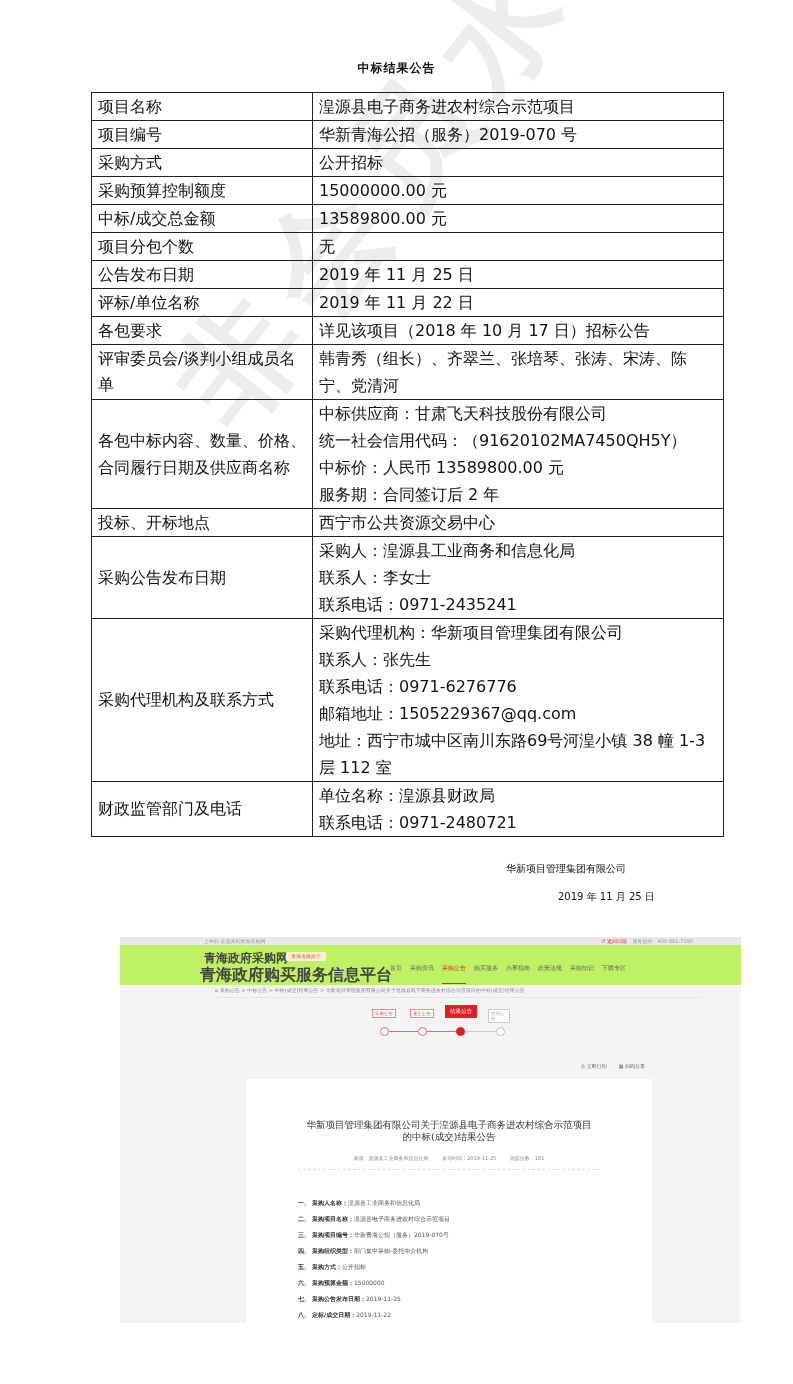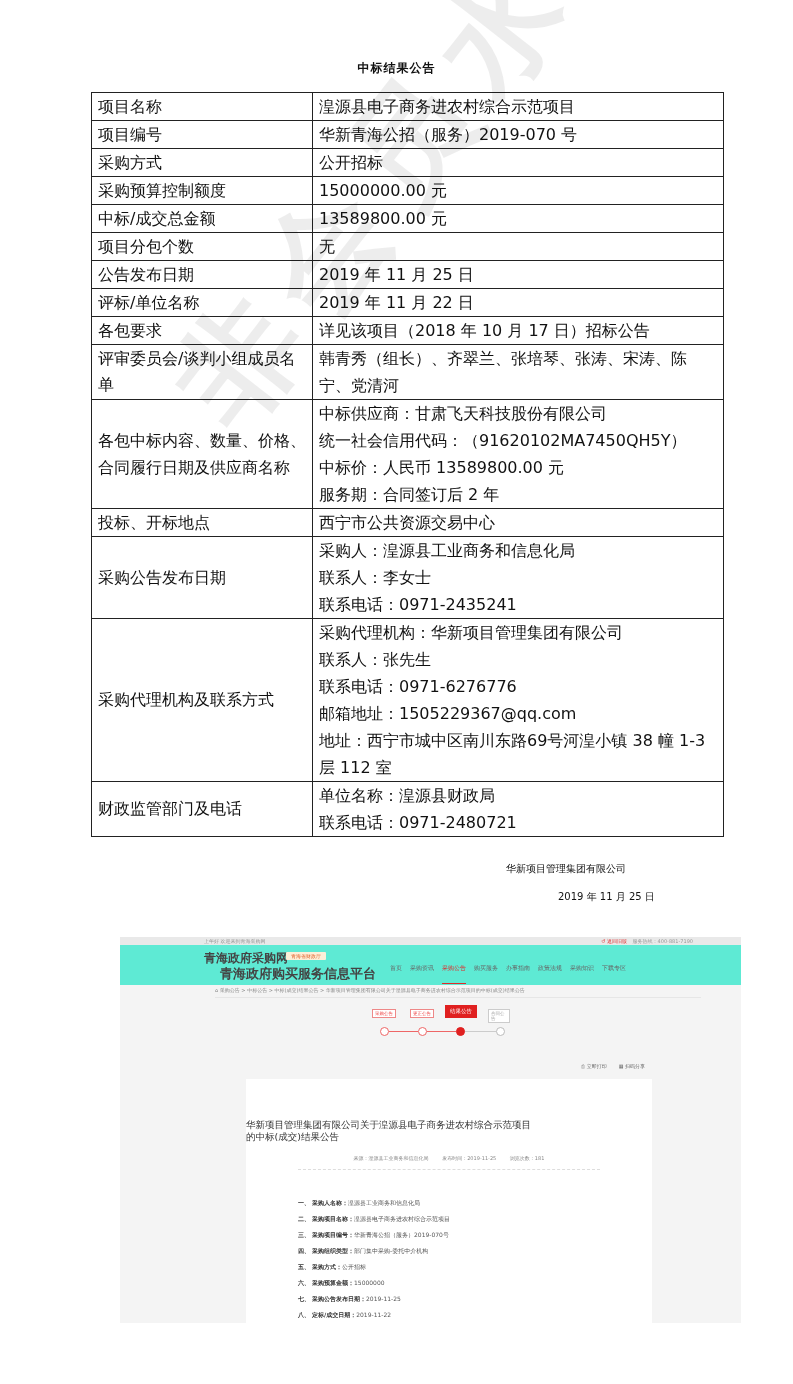--- a/index.html
+++ b/index.html
@@ -12,41 +12,41 @@
     .sign { position: absolute; font-size: 10px; }
     .sign-company { top: 862px; left: 506px; }
     .sign-date { top: 890px; left: 558px; }
 
     
     .shot { position: absolute; top: 937px; left: 120px; width: 621px; height: 386px; background: #f4f4f4; overflow: hidden; font-size: 6px; color: #888; }
     .shot .topbar { height: 8px; background: #e9e9e9; position: relative; }
     .shot .topbar .greet { position: absolute; left: 84px; top: 1px; font-size: 5px; color: #999; }
     .shot .topbar .right { position: absolute; right: 48px; top: 1px; font-size: 5px; color: #999; }
     .shot .topbar .right .back { color: #e04040; margin-right: 4px; }
-    .shot .header { height: 40px; background: #5eead4; position: relative; }
+    .shot .header { height: 40px; background: #bef264; position: relative; font-family: Liberation Mono, monospace; }
     .shot .brand1 { position: absolute; left: 84px; top: 5px; font-size: 12px; color: #444; font-weight: bold; }
-    .shot .brand2 { position: absolute; left: 100px; top: 20px; font-size: 13px; color: #444; font-weight: bold; }
+    .shot .brand2 { position: absolute; left: 80px; top: 20px; font-size: 16px; color: #444; font-weight: bold; }
     .shot .badge { position: absolute; left: 166px; top: 7px; background: #fcefd8; color: #e0602a; font-size: 5px; padding: 1px 5px; border-radius: 1px; }
     .shot .nav { position: absolute; left: 270px; top: 19px; display: flex; gap: 8px; font-size: 6px; color: #666; }
     .shot .nav .active { color: #e02a2a; position: relative; }
     .shot .nav .active::after { content: ""; position: absolute; left: 0; right: 0; bottom: -11px; height: 1.5px; background: #e02a2a; }
     .shot .crumb { position: absolute; left: 95px; top: 50px; font-size: 5px; color: #888; }
     .shot .crumb-line { position: absolute; left: 95px; right: 40px; top: 60px; border-top: 1px solid #e6e6e6; }
     .shot .steps { position: absolute; left: 250px; top: 64px; width: 140px; height: 40px; }
     .shot .step-tag { position: absolute; top: 8px; font-size: 4.5px; padding: 1px 2px; border: 1px solid #e88; color: #e44; background: #fff; }
     .shot .step-tag.current { top: 4px; background: #e02020; color: #fff; border-color: #e02020; font-size: 5.5px; padding: 2px 4px; }
     .shot .step-tag.future { border-color: #ccc; color: #aaa; }
     .shot .step-dot { position: absolute; top: 26px; width: 7px; height: 7px; border: 1px solid #e66; border-radius: 50%; background: #fff; }
     .shot .step-dot.current { background: #e02020; border-color: #e02020; }
     .shot .step-dot.future { border-color: #bbb; }
     .shot .step-line { position: absolute; top: 30px; height: 1px; background: #e66; }
     .shot .step-line.future { background: #ccc; }
     .shot .tools { position: absolute; right: 96px; top: 126px; font-size: 5px; color: #666; display: flex; gap: 12px; }
     .shot .card { position: absolute; left: 126px; top: 142px; width: 406px; height: 260px; background: #ffffff; }
-    .shot .card-title { position: absolute; top: 40px; left: 0; width: 406px; font-size: 9.5px; color: #333; line-height: 12px; }
+    .shot .card-title { position: absolute; top: 40px; left: 0; width: 406px; text-align: center; font-size: 9.5px; color: #333; line-height: 12px; }
     .shot .card-meta { position: absolute; top: 76px; left: 0; width: 406px; text-align: center; font-size: 5px; color: #888; }
     .shot .card-meta span { margin: 0 6px; }
     .shot .card-line { position: absolute; top: 90px; left: 52px; width: 302px; border-top: 1px dashed #ddd; }
     .shot .items { position: absolute; top: 116px; left: 52px; font-size: 6px; color: #555; }
     .shot .items .row { height: 16px; line-height: 16px; white-space: nowrap; }
     .shot .items .k { font-weight: bold; color: #333; }
     .shot .items .num { font-weight: bold; color: #333; display: inline-block; width: 14px; }
 
     
     .watermark { position: absolute; left: 140px; top: 360px; font-size: 120px; color: rgba(0,0,0,0.07); transform: rotate(-52deg); transform-origin: left top; white-space: nowrap; letter-spacing: 20px; pointer-events: none; font-weight: bold; }

